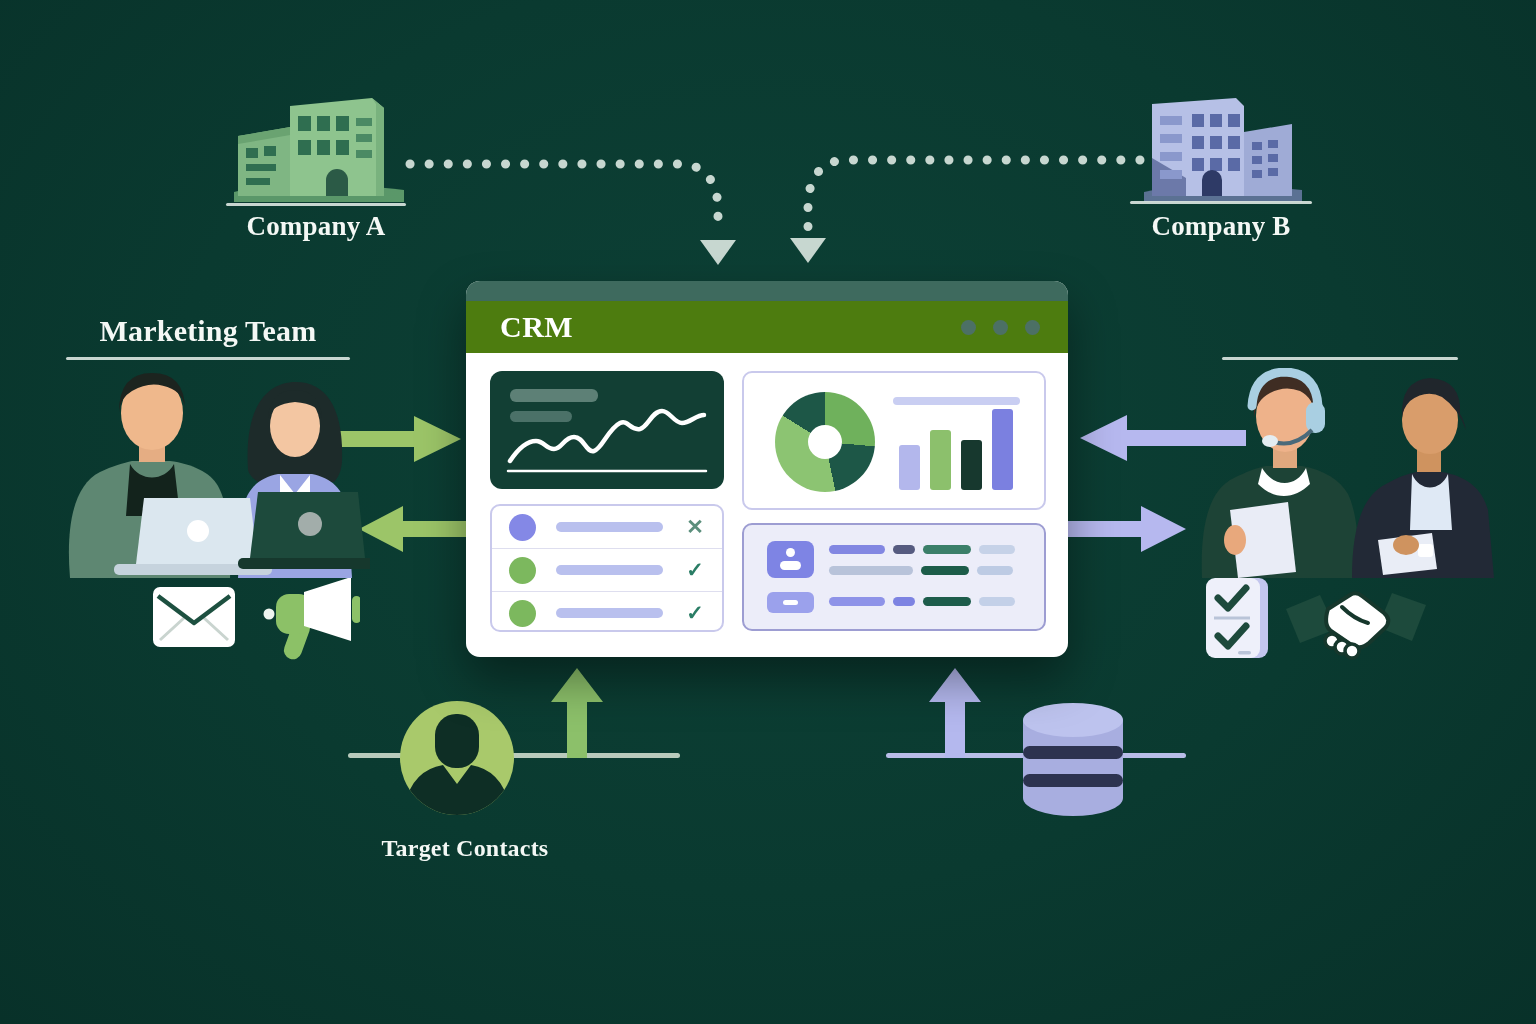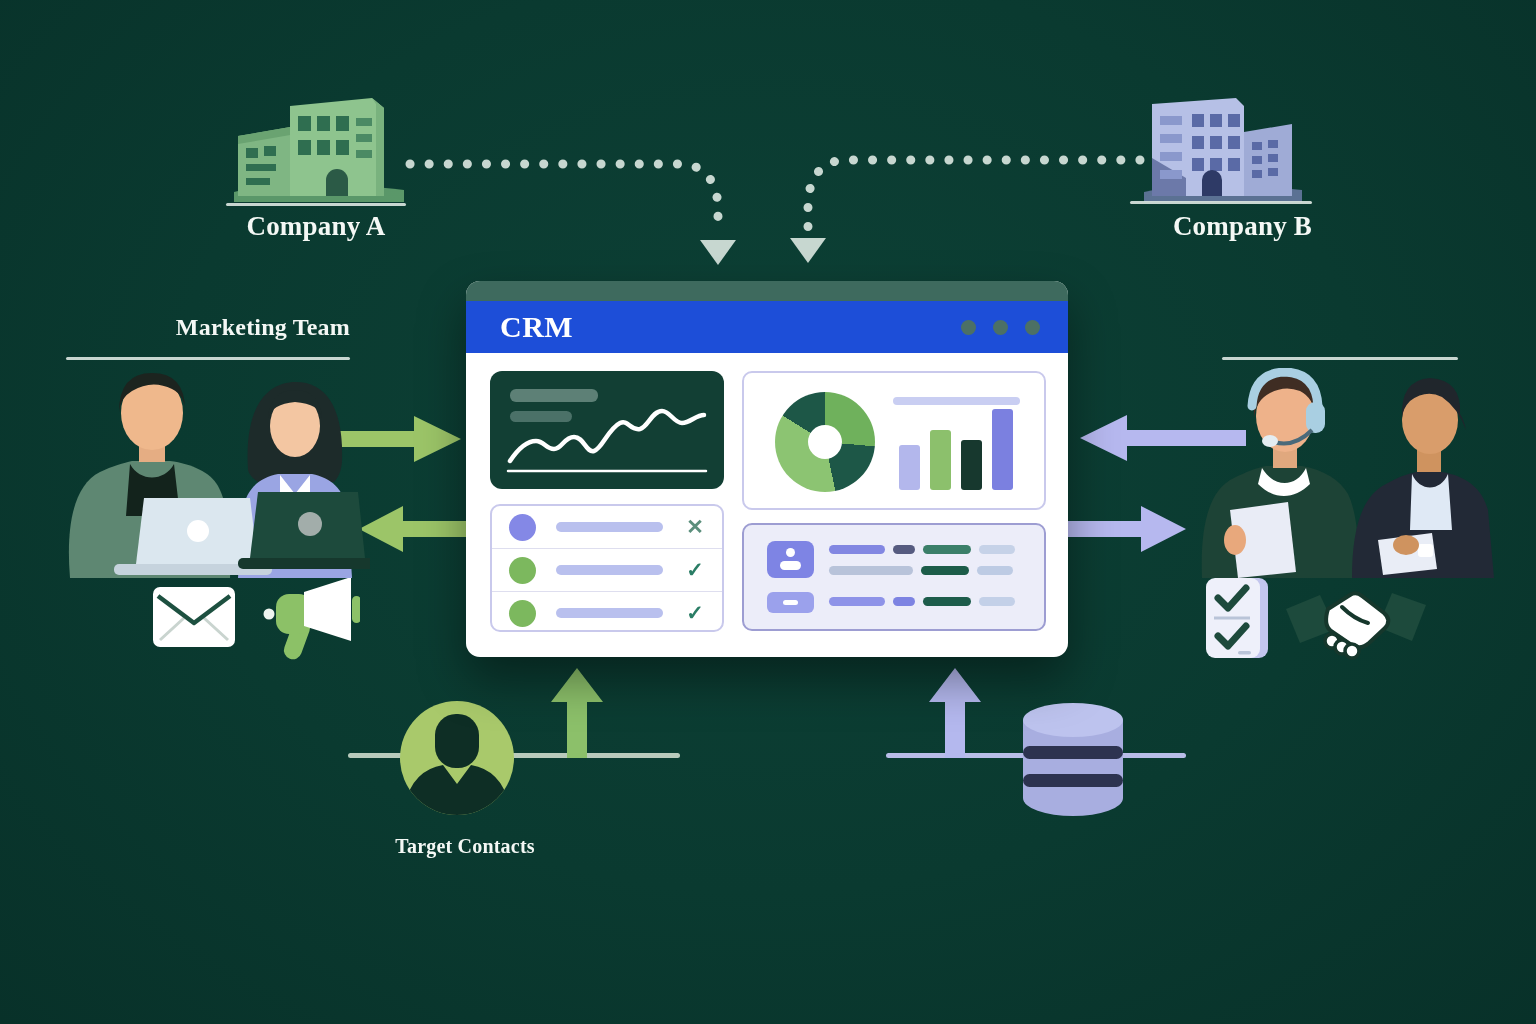--- a/index.html
+++ b/index.html
@@ -6,21 +6,21 @@
   .stage{position:relative;width:1536px;height:1024px;overflow:hidden;
     background:radial-gradient(ellipse at 50% 42%, #0d4136 0%, #0a3a30 55%, #083129 100%);
     font-family:Liberation Serif, serif;}
   .abs{position:absolute;}
   .lbl{color:#f4f8f5;font-weight:700;letter-spacing:.2px;}
   .underline{background:#d9e4de;border-radius:2px;opacity:.92;}
   
   .crm-window{left:466px;top:281px;width:602px;height:376px;border-radius:14px;overflow:hidden;
     background:#ffffff;box-shadow:0 22px 48px rgba(0,0,0,.4);z-index:5;}
   .crm-strip{height:20px;background:#3e6a5e;}
-  .crm-header{height:52px;background:#1d4ed8;display:flex;align-items:center;justify-content:space-between;padding:0 28px 0 34px;}
+  .crm-header{height:52px;background:#4d7c0f;display:flex;align-items:center;justify-content:space-between;padding:0 28px 0 34px;}
   .crm-title{color:#ffffff;font-size:30px;font-weight:700;letter-spacing:.5px;}
   .crm-dots{display:flex;gap:17px;}
   .crm-dot{width:15px;height:15px;border-radius:50%;background:#4c7065;}
   .panel-dark{left:24px;top:90px;width:234px;height:118px;background:#123f34;border-radius:12px;}
   .ph-bar{position:absolute;border-radius:6px;}
   .panel-light{background:#ffffff;border:2px solid #c9c9ec;border-radius:10px;box-sizing:border-box;}
   .panel-analytics{left:276px;top:90px;width:304px;height:139px;}
   .donut{position:absolute;left:31px;top:19px;width:100px;height:100px;border-radius:50%;}
   .donut-hole{position:absolute;left:33px;top:33px;width:34px;height:34px;border-radius:50%;background:#ffffff;}
   .bars-title{position:absolute;left:149px;top:24px;width:127px;height:8px;border-radius:4px;background:#c9cef2;}
@@ -91,32 +91,32 @@
     <path d="M62,104 v-16 a10,10 0 0 1 20,0 v16 Z" fill="#2e3a66"></path>
     <polygon points="104,40 152,32 152,104 104,104" fill="#9fabd6"></polygon>
     <rect x="112" y="50" width="10" height="8" fill="#5a6aa6"></rect>
       <rect x="128" y="48" width="10" height="8" fill="#5a6aa6"></rect>
     <rect x="112" y="64" width="10" height="8" fill="#5a6aa6"></rect>
       <rect x="128" y="62" width="10" height="8" fill="#5a6aa6"></rect>
     <rect x="112" y="78" width="10" height="8" fill="#5a6aa6"></rect>
       <rect x="128" y="76" width="10" height="8" fill="#5a6aa6"></rect>
   </svg>
   <div class="abs underline" style="left:1130px;top:201px;width:182px;height:3px;"></div>
-  <div class="abs lbl" style="left:1130px;top:211px;width:182px;text-align:right;font-size:27px;">Company B</div>
+  <div class="abs lbl" style="left:1130px;top:211px;width:182px;text-align:center;font-size:27px;">Company B</div>
 
   <svg class="abs" style="left:402px;top:148px;" width="340" height="124" viewBox="0 0 340 124">
     <path d="M8,16 H280 Q312,18 316,56 V84" fill="none" stroke="#c7d7d0" stroke-width="9" stroke-linecap="round" stroke-dasharray="0.1 19"></path>
     <polygon points="298,92 334,92 316,117" fill="#c7d7d0"></polygon>
   </svg>
   <svg class="abs" style="left:782px;top:146px;" width="368" height="126" viewBox="0 0 368 126">
     <path d="M358,14 H62 Q30,16 26,54 V84" fill="none" stroke="#c7d7d0" stroke-width="9" stroke-linecap="round" stroke-dasharray="0.1 19"></path>
     <polygon points="8,92 44,92 26,117" fill="#c7d7d0"></polygon>
   </svg>
 
-  <div class="abs lbl" style="left:66px;top:314px;width:284px;text-align:right;font-size:24px;">Marketing Team</div>
+  <div class="abs lbl" style="left:66px;top:314px;width:284px;text-align:center;font-size:30px;">Marketing Team</div>
   <div class="abs underline" style="left:66px;top:357px;width:284px;height:2.5px;"></div>
 
   <svg class="abs" style="left:52px;top:368px;z-index:3;" width="318" height="210" viewBox="0 0 318 210">
     <path d="M18,210 C14,162 20,118 48,104 C60,98 72,95 80,93 L118,93 C140,96 158,104 166,118 C176,136 180,170 178,210 Z" fill="#5e8772"></path>
     <path d="M78,96 C88,114 112,114 122,96 L128,148 L74,148 Z" fill="#13231c"></path>
     <rect x="87" y="68" width="26" height="26" fill="#e5ad83"></rect>
     <ellipse cx="100" cy="45" rx="31" ry="37" fill="#efb88c"></ellipse>
     <path d="M67,44 Q67,5 100,5 Q133,5 133,42 Q133,28 120,21 Q100,11 80,23 Q68,30 67,44 Z" fill="#1c241f"></path>
     <path d="M196,102 C192,40 214,14 244,14 C274,14 292,40 290,94 C289,104 286,110 282,114 L206,114 C200,110 197,106 196,102 Z" fill="#1d2b2a"></path>
     <ellipse cx="243" cy="58" rx="25" ry="31" fill="#f3c6a2"></ellipse>
@@ -290,21 +290,21 @@
         <clipPath id="avclip">
           <circle cx="60" cy="60" r="57"></circle>
         </clipPath>
       </defs>
     <circle cx="60" cy="60" r="57" fill="#a9c96b"></circle>
     <g clip-path="url(#avclip)">
       <rect x="38" y="16" width="44" height="54" rx="21" fill="#0e2e25"></rect>
       <path d="M8,106 Q16,72 46,67 L60,86 L74,67 Q104,72 112,106 L112,122 L8,122 Z" fill="#0e2e25"></path>
     </g>
   </svg>
-  <div class="abs lbl" style="left:340px;top:835px;width:250px;text-align:center;font-size:20px;">Target Contacts</div>
+  <div class="abs lbl" style="left:340px;top:835px;width:250px;text-align:center;font-size:24px;">Target Contacts</div>
 
   <div class="abs bottom-line" style="left:886px;top:753px;width:300px;background:#b9bde8;z-index:1;"></div>
   <svg class="abs" style="left:929px;top:668px;z-index:2;" width="52" height="90" viewBox="0 0 52 90">
     <polygon points="26,0 52,34 36,34 36,90 16,90 16,34 0,34" style="fill: rgb(180, 184, 238);"></polygon>
   </svg>
   <svg class="abs" style="left:1020px;top:700px;z-index:3;" width="106" height="120" viewBox="0 0 106 120">
     <path d="M3,20 L3,98 A50,18 0 0 0 103,98 L103,20 Z" fill="#a8aee0"></path>
     <rect x="3" y="46" width="100" height="13" rx="6.5" fill="#2d3350"></rect>
     <rect x="3" y="74" width="100" height="13" rx="6.5" fill="#2d3350"></rect>
     <ellipse cx="53" cy="20" rx="50" ry="17" fill="#bdc3ee"></ellipse>

